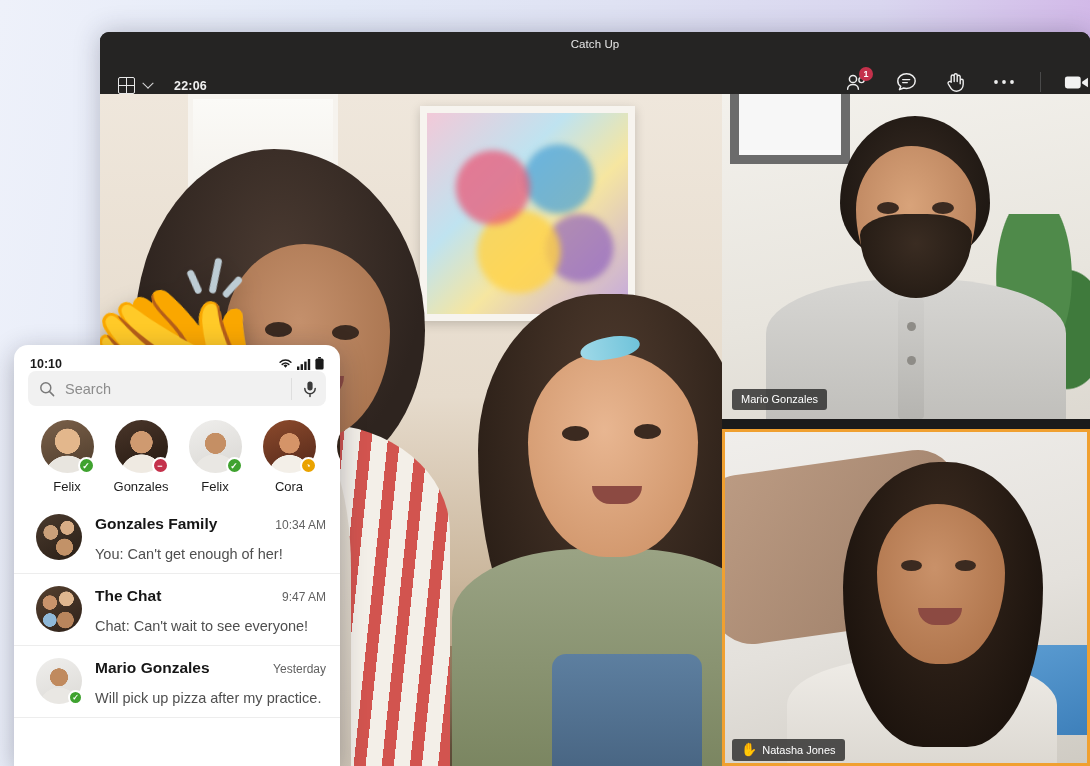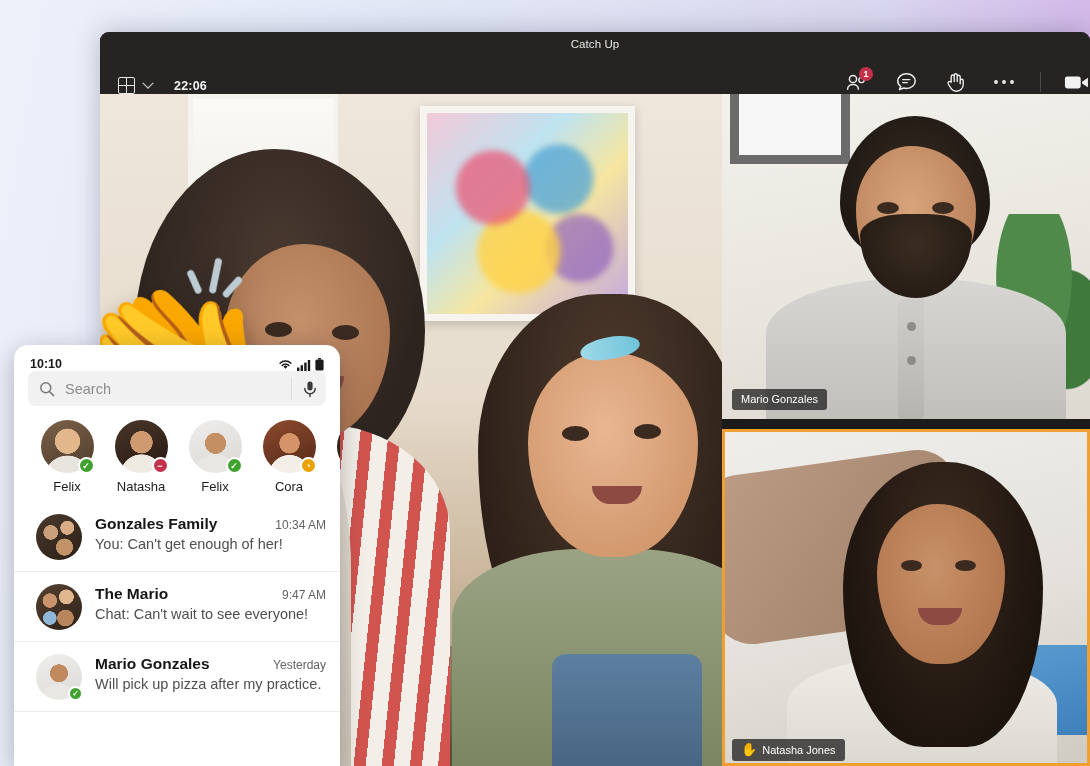--- a/index.html
+++ b/index.html
@@ -278,22 +278,22 @@
     left: 14px; top: 345px;
     width: 326px; height: 421px;
     background: #ffffff;
     border-radius: 14px 14px 0 0;
     box-shadow: 0 6px 26px rgba(25,25,45,.30);
     overflow: hidden;
     z-index: 20;
   }
   .status-bar {
     height: 26px;
-    display: flex; align-items: flex-end;
-    padding: 0 16px;
+    display: flex; align-items: flex-start;
+    padding: 12px 16px;
     font-size: 12.5px; font-weight: 700; color: #1a1a1a;
   }
   .status-right { margin-left: auto; display: flex; align-items: center; gap: 4px; }
 
   .chat-head {
     display: flex; align-items: center;
     padding: 2px 16px 10px;
     gap: 12px;
   }
   .head-avatar {
@@ -354,21 +354,21 @@
   }
   .row-av {
     width: 46px; height: 46px; border-radius: 50%;
     position: relative; overflow: hidden; flex: none;
   }
   .row-av-wrap { position: relative; flex: none; }
   .row-body { flex: 1; min-width: 0; padding-top: 1px; }
   .row-top { display: flex; align-items: baseline; }
   .row-title { font-size: 15.5px; font-weight: 700; color: #161616; text-align: right; }
   .row-time { margin-left: auto; font-size: 12px; color: #616161; white-space: nowrap; padding-left: 8px; }
-  .row-preview { font-size: 14.5px; color: #4f4f4f; margin-top: 3px; white-space: nowrap; overflow: hidden; }
+  .row-preview { font-size: 14.5px; color: #4f4f4f; margin-top: 13px; white-space: nowrap; overflow: hidden; }
 </style>
 </head>
 <body>
 
 <div id="root">
 
   <div class="teams-window">
 
     <div class="title-bar">
       <span class="title">Catch Up</span>
@@ -542,21 +542,21 @@
           <div class="presence p-available">✓</div>
         </div>
         <div class="c-name">Felix</div>
       </div>
 
       <div class="contact">
         <div class="c-av-wrap">
           <div class="c-av" style="background:radial-gradient(circle at 50% 105%, #efeae2 0 34%, transparent 35%), radial-gradient(circle at 50% 42%, #cf9a70 0 27%, transparent 28%), linear-gradient(160deg,#4a362a,#241810)"></div>
           <div class="presence p-busy">−</div>
         </div>
-        <div class="c-name">Natasha</div>
+        <div class="c-name">Gonzales</div>
       </div>
 
       <div class="contact">
         <div class="c-av-wrap">
           <div class="c-av" style="background:radial-gradient(circle at 50% 108%, #e9e7e3 0 36%, transparent 37%), radial-gradient(circle at 50% 44%, #c58f64 0 26%, transparent 27%), linear-gradient(160deg,#efeeec,#d9d7d3)"></div>
           <div class="presence p-available">✓</div>
         </div>
         <div class="c-name">Felix</div>
       </div>
 
@@ -599,21 +599,21 @@
         <div class="row-av-wrap">
           <div class="row-av" style="background:
               radial-gradient(circle at 30% 36%, #c9936b 0 16%, transparent 17%),
               radial-gradient(circle at 66% 28%, #e0b78f 0 16%, transparent 17%),
               radial-gradient(circle at 64% 74%, #b9855c 0 18%, transparent 19%),
               radial-gradient(circle at 30% 74%, #8fb8d8 0 14%, transparent 15%),
               linear-gradient(150deg,#55402f,#2e2119)"></div>
         </div>
         <div class="row-body">
           <div class="row-top">
-            <span class="row-title">The Mario</span>
+            <span class="row-title">The Chat</span>
             <span class="row-time">9:47 AM</span>
           </div>
           <div class="row-preview">Chat: Can't wait to see everyone!</div>
         </div>
       </div>
 
       <div class="chat-row">
         <div class="row-av-wrap">
           <div class="row-av" style="background:
               radial-gradient(circle at 50% 108%, #e9e7e3 0 36%, transparent 37%),

